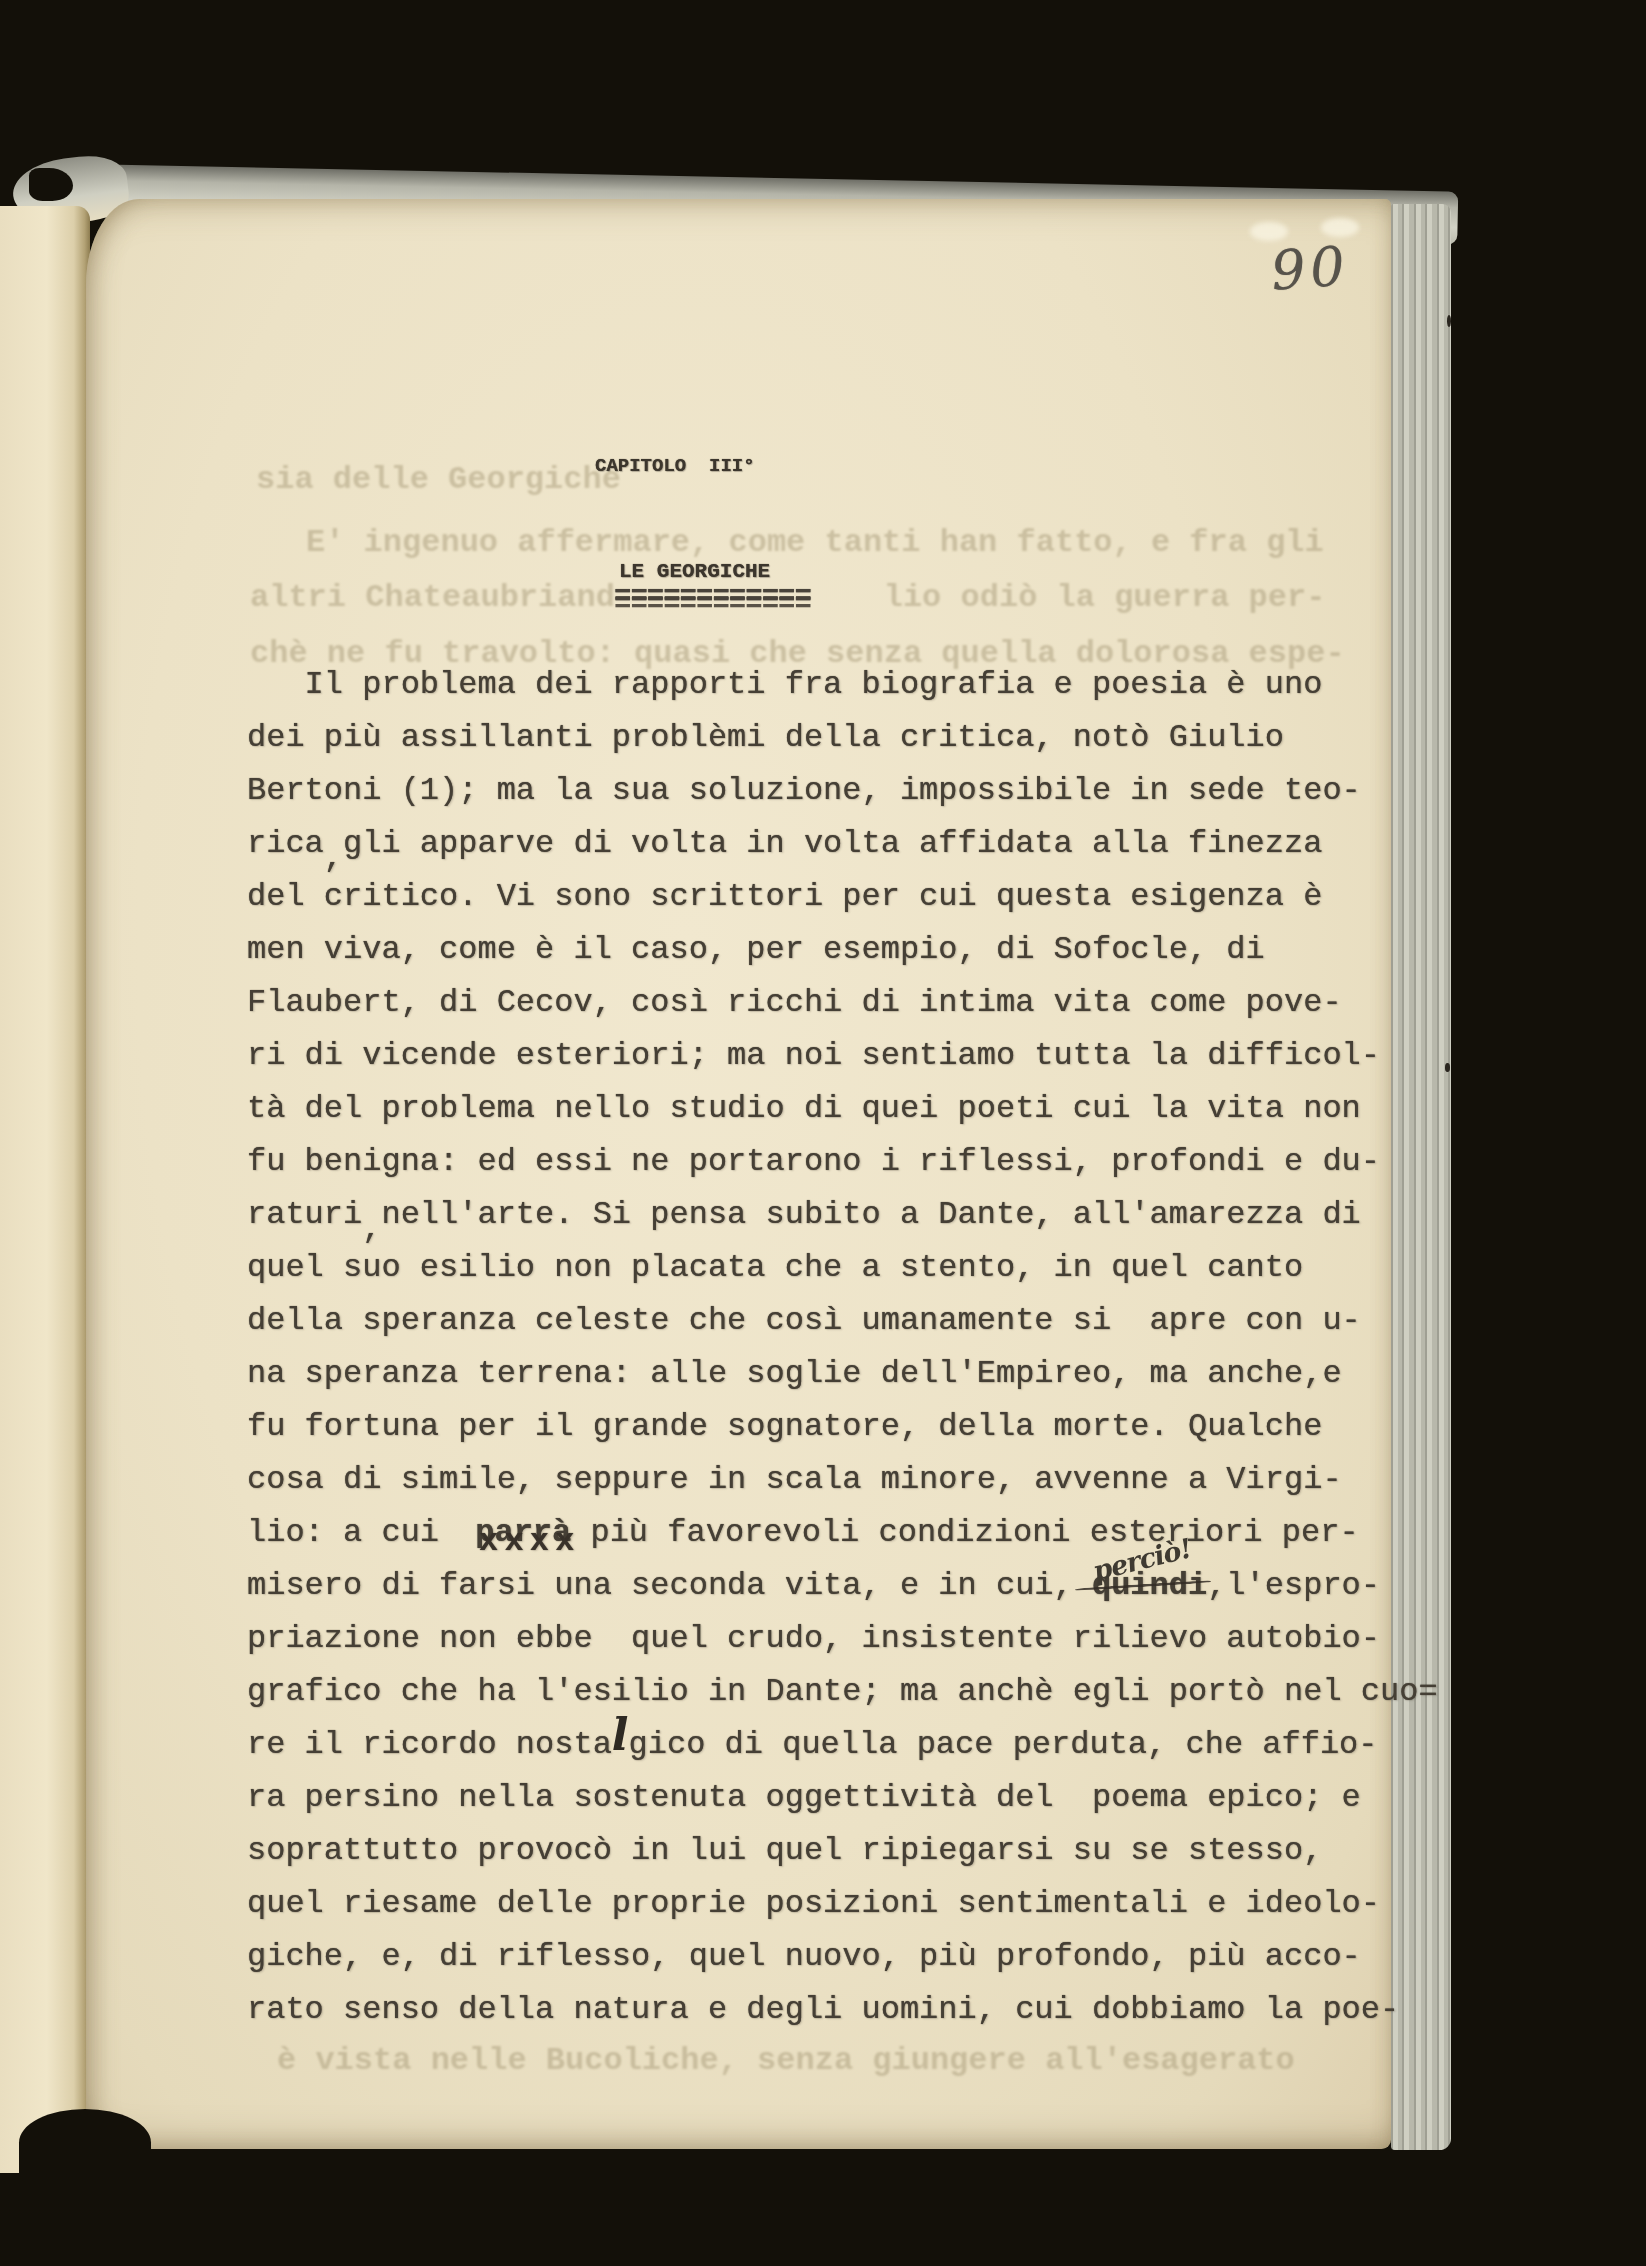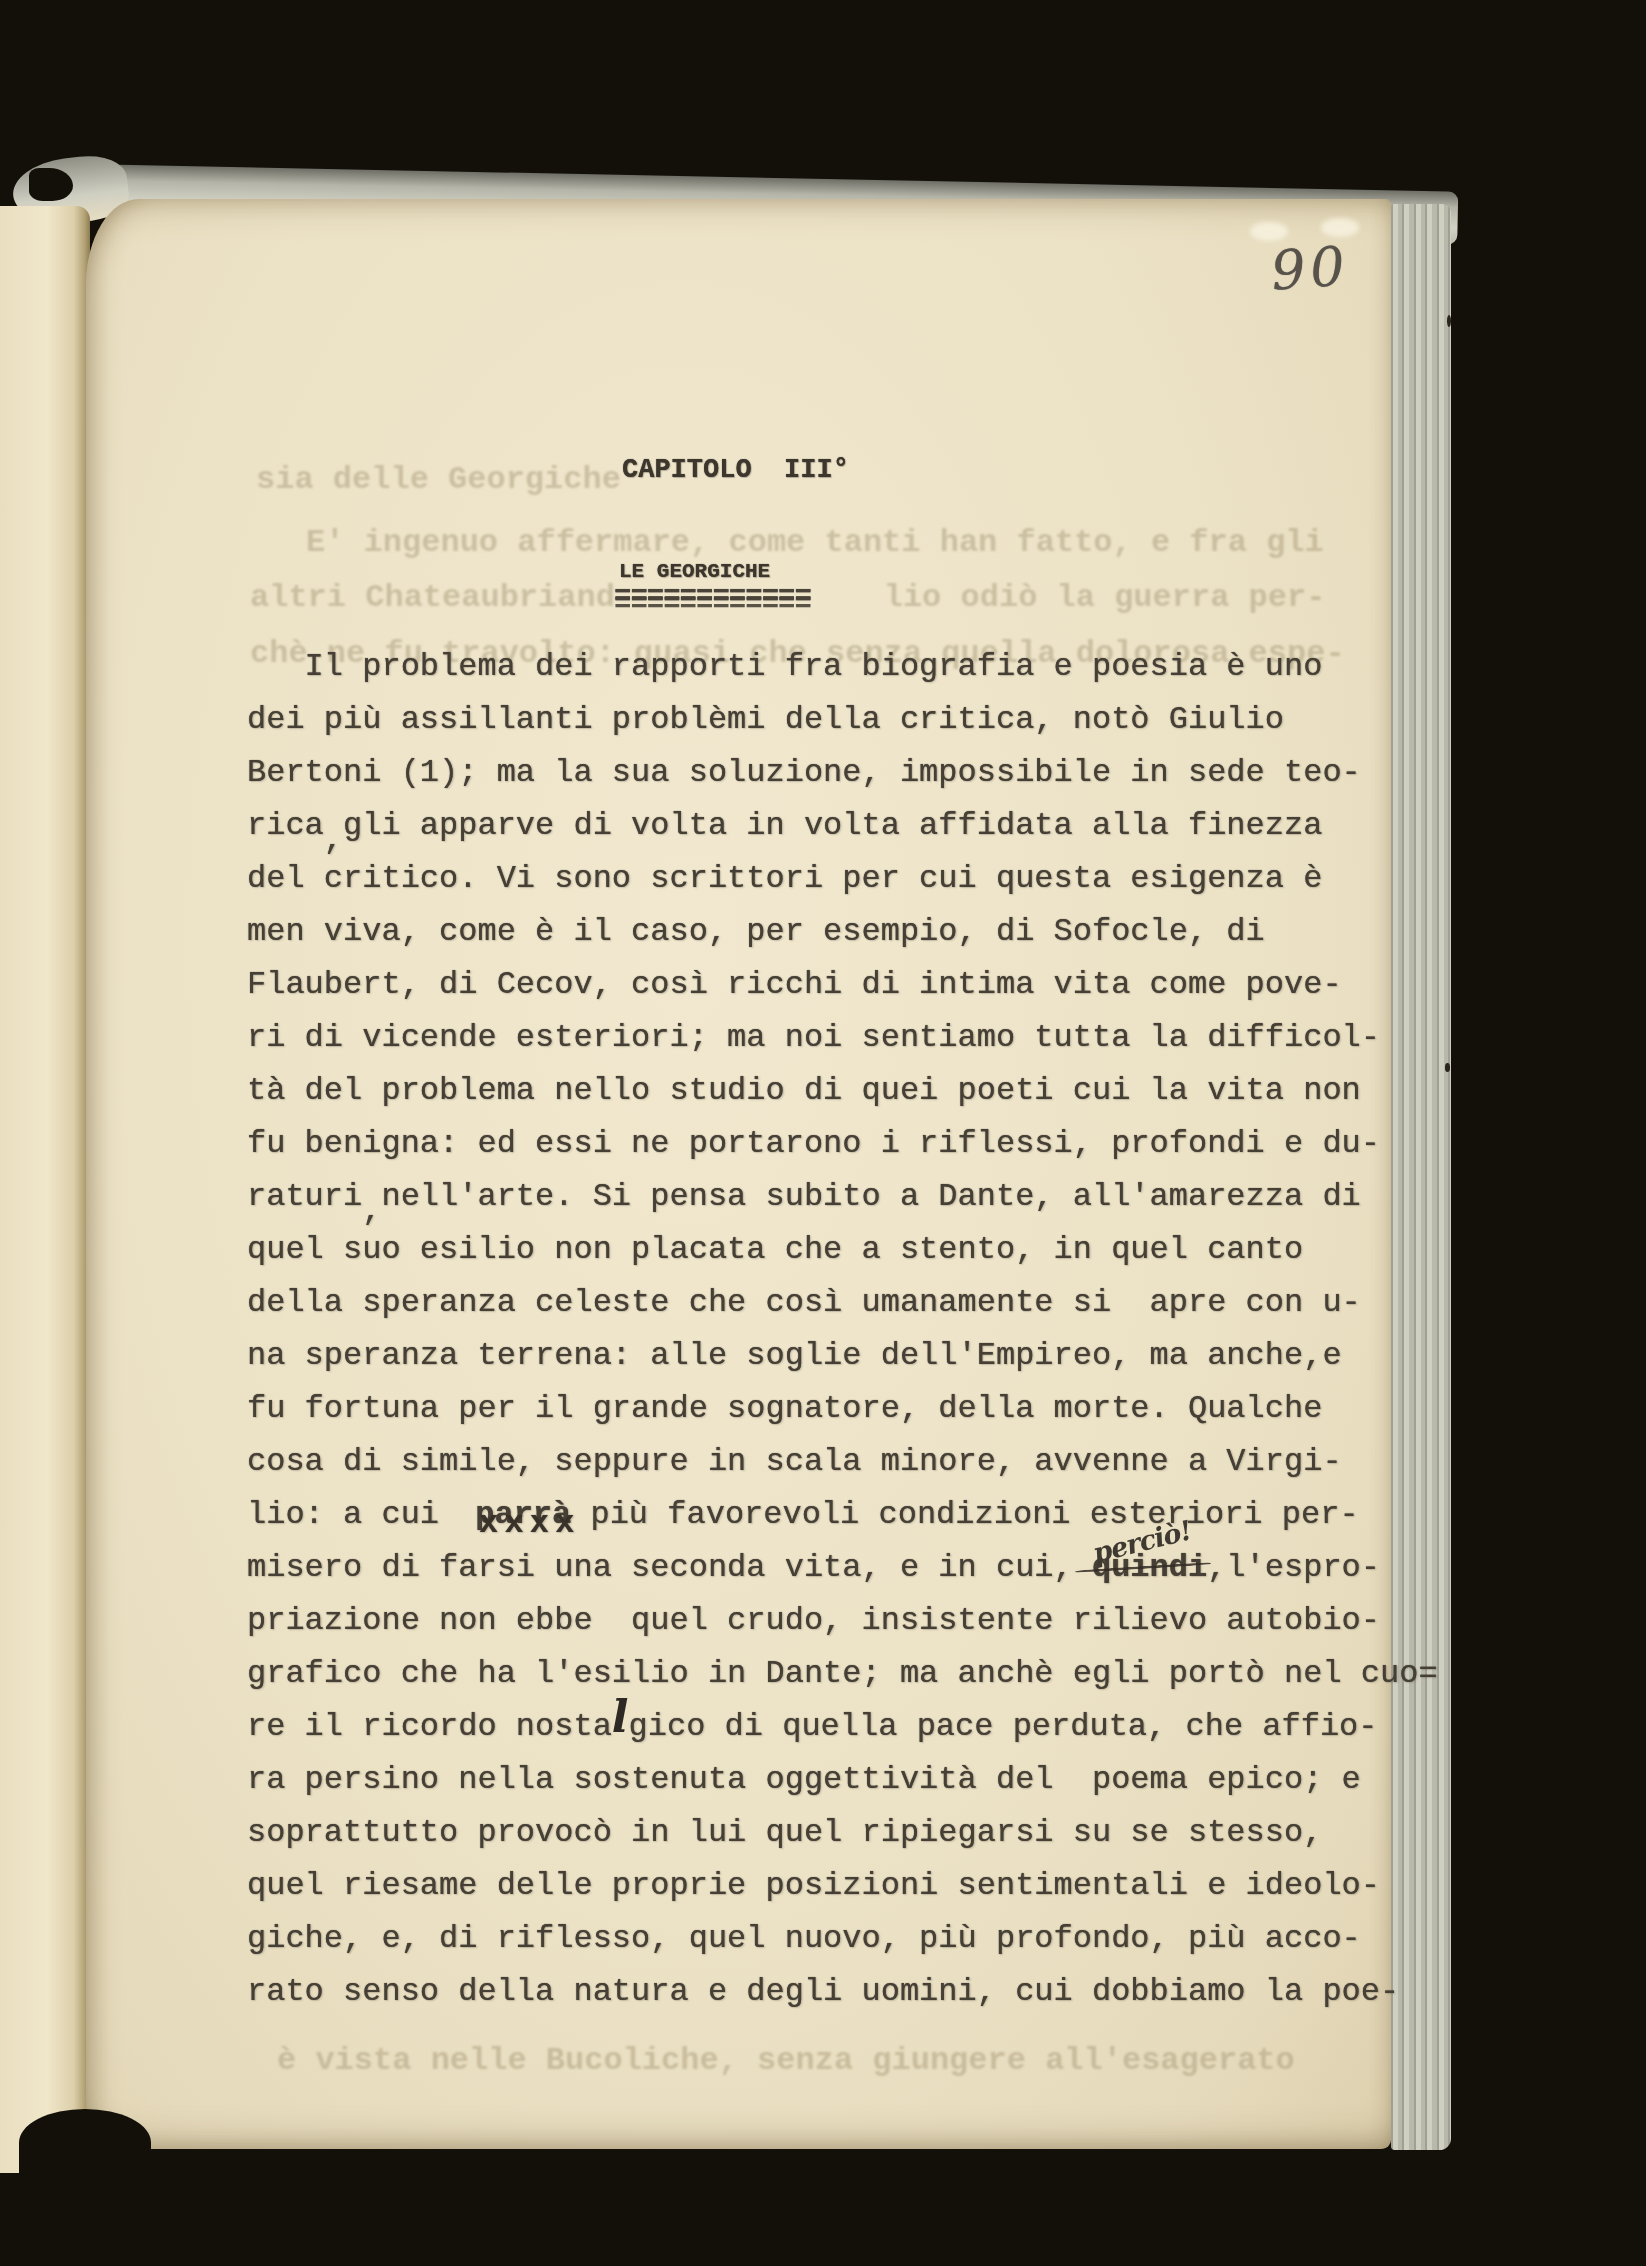--- a/index.html
+++ b/index.html
@@ -45,32 +45,32 @@
 
   
   .pencil-num{position:absolute;left:1185px;top:38px;
     font-family:"DejaVu Serif","Liberation Serif",serif;font-style:italic;
     font-size:54px;letter-spacing:4.8px;color:var(--pencil);
     transform:rotate(-4deg);text-shadow:0 0 1px rgba(80,75,66,.6);}
   .smudge{position:absolute;width:38px;height:19px;border-radius:50%;
     background:rgba(250,245,228,.75);filter:blur(2.9px);}
 
   
-  .chapter{position:absolute;left:536px;top:256px;font-size:27px;font-weight:700;
+  .chapter{position:absolute;left:509px;top:256px;font-size:19px;font-weight:700;
     color:#3c362d;white-space:pre;
     text-shadow:0 0 1px rgba(55,48,40,.9),1px 1px 1px rgba(55,48,40,.25);}
   .title{position:absolute;left:533px;top:361px;font-size:21px;font-weight:700;
     color:#3c362d;white-space:pre;
     text-shadow:0 0 1px rgba(55,48,40,.9),1px 1px 1px rgba(55,48,40,.25);}
   .title-underline{position:absolute;left:528px;top:382px;font-size:29px;font-weight:700;
     color:#49433a;letter-spacing:-1px;white-space:pre;
     text-shadow:0 6.7px 0 rgba(73,67,58,.9),0 0 1px rgba(73,67,58,.8);}
 
   
-  .body-block{position:absolute;left:161px;top:441px;width:1138px;
+  .body-block{position:absolute;left:161px;top:459px;width:1138px;
     font-size:32px;line-height:53px;color:var(--ink);white-space:pre;
     text-shadow:0 0 1.1px rgba(64,57,47,.85),1.4px 1.4px 1.9px rgba(64,57,47,.18);}
   .tline{height:53px;}
 
   .seg-low-comma{position:relative;top:14.3px;}
 
   .seg-overtyped{position:relative;font-weight:700;margin-left:17px;}
   .seg-overtyped::after{content:attr(data-over);position:absolute;left:3.8px;top:1px;
     letter-spacing:6.2px;font-weight:700;color:rgba(54,48,40,.92);}
 

